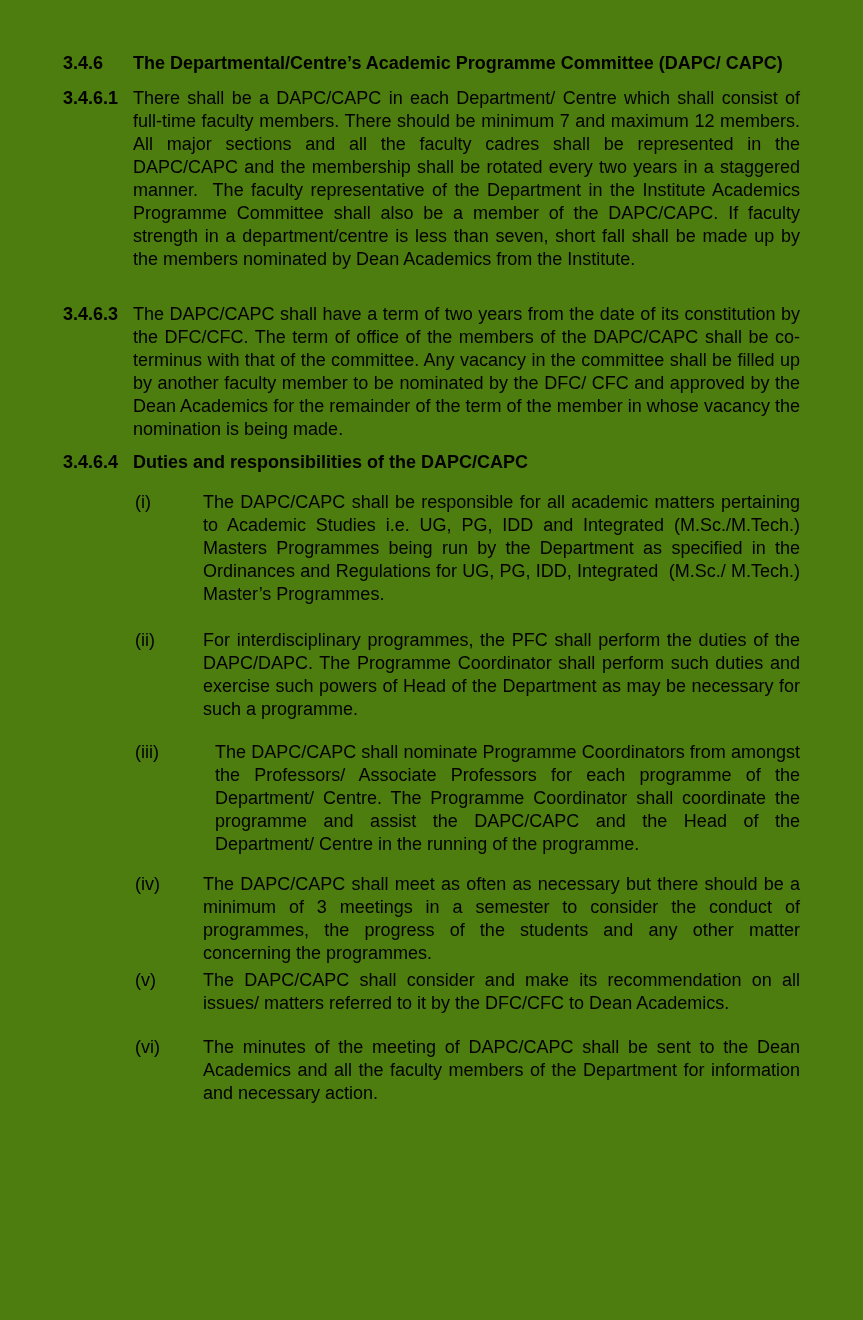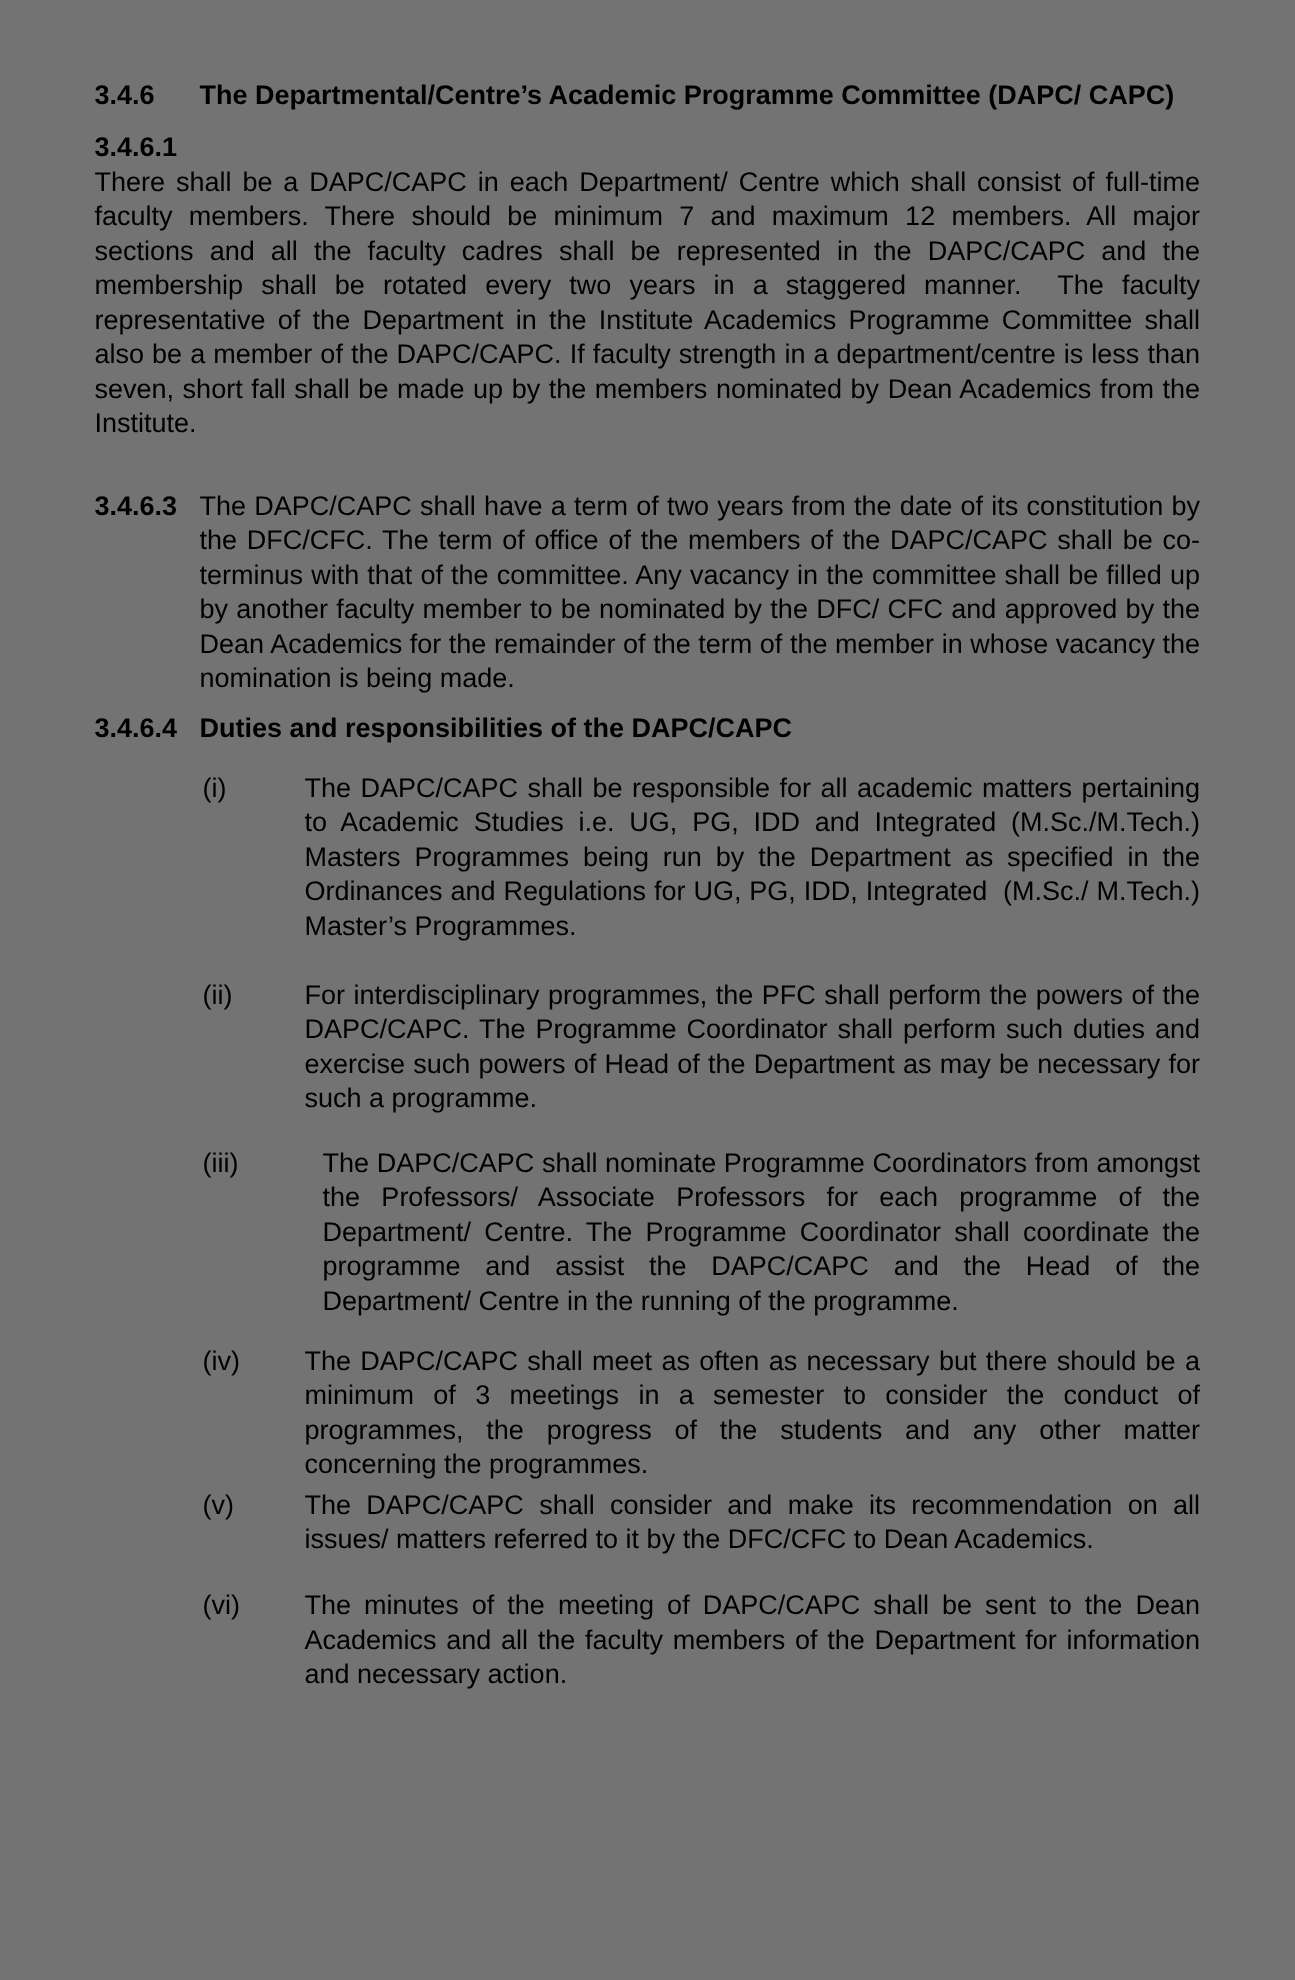--- a/index.html
+++ b/index.html
@@ -6,21 +6,21 @@
     margin: 0;
     padding: 0;
     background: #ffffff;
   }
   .page {
     position: relative;
     width: 863px;
     min-height: 1320px;
     box-sizing: border-box;
     padding: 50px 63px 60px 63px;
-    background: #737373;
+    background: #4d7c0f;
     color: #000000;
     font-family: "Liberation Sans", "DejaVu Sans", sans-serif;
     font-size: 18px;
     hyphens: none;
   }
   
   .heading-block {
     display: flex;
     font-weight: bold;
     line-height: 27px;
@@ -40,21 +40,21 @@
   .para .num {
     width: 70px;
     flex: none;
     font-weight: bold;
   }
   .para .body {
     flex: 1;
     text-align: justify;
     white-space: pre-wrap;
   }
-  .p1 { margin-bottom: 32px; flex-direction: column; }
+  .p1 { margin-bottom: 32px; }
   .p2 { margin-bottom: 26px; }
   .p3 { margin-bottom: 10px; }
   
   .sub-heading {
     display: flex;
     font-weight: bold;
     line-height: 23px;
     margin-bottom: 17px;
     align-items: flex-end;
   }
@@ -106,21 +106,21 @@
 
   <div class="items">
 
     <div class="item i1">
       <span class="label">(i)</span>
       <div class="body">The DAPC/CAPC shall be responsible for all academic matters pertaining to Academic Studies i.e. UG, PG, IDD and Integrated (M.Sc./M.Tech.) Masters Programmes being run by the Department as specified in the Ordinances and Regulations for UG, PG, IDD, Integrated  (M.Sc./ M.Tech.) Master’s Programmes.</div>
     </div>
 
     <div class="item i2">
       <span class="label">(ii)</span>
-      <div class="body">For interdisciplinary programmes, the PFC shall perform the powers of the DAPC/CAPC. The Programme Coordinator shall perform such duties and exercise such powers of Head of the Department as may be necessary for such a programme.</div>
+      <div class="body">For interdisciplinary programmes, the PFC shall perform the duties of the DAPC/DAPC. The Programme Coordinator shall perform such duties and exercise such powers of Head of the Department as may be necessary for such a programme.</div>
     </div>
 
     <div class="item i3">
       <span class="label">(iii)</span>
       <div class="body">The DAPC/CAPC shall nominate Programme Coordinators from amongst the Professors/ Associate Professors for each programme of the Department/ Centre. The Programme Coordinator shall coordinate the programme and assist the DAPC/CAPC and the Head of the Department/ Centre in the running of the programme.</div>
     </div>
 
     <div class="item i4">
       <span class="label">(iv)</span>
       <div class="body">The DAPC/CAPC shall meet as often as necessary but there should be a minimum of 3 meetings in a semester to consider the conduct of programmes, the progress of the students and any other matter concerning the programmes.</div>

